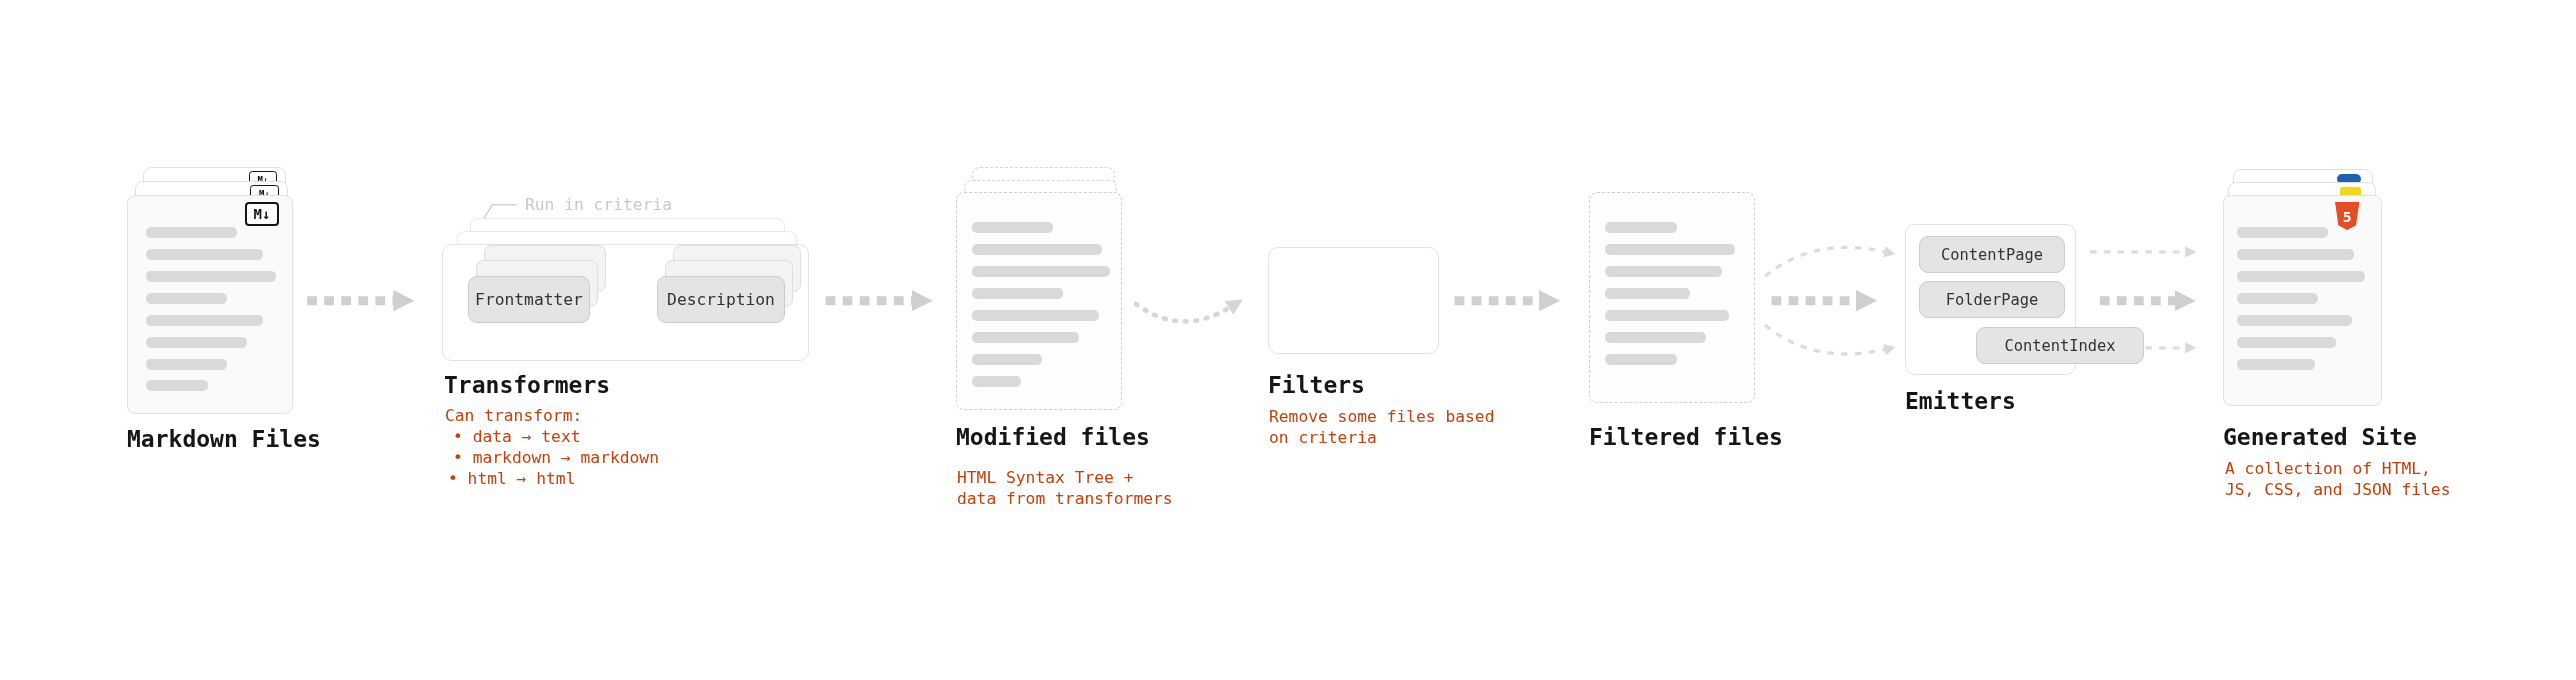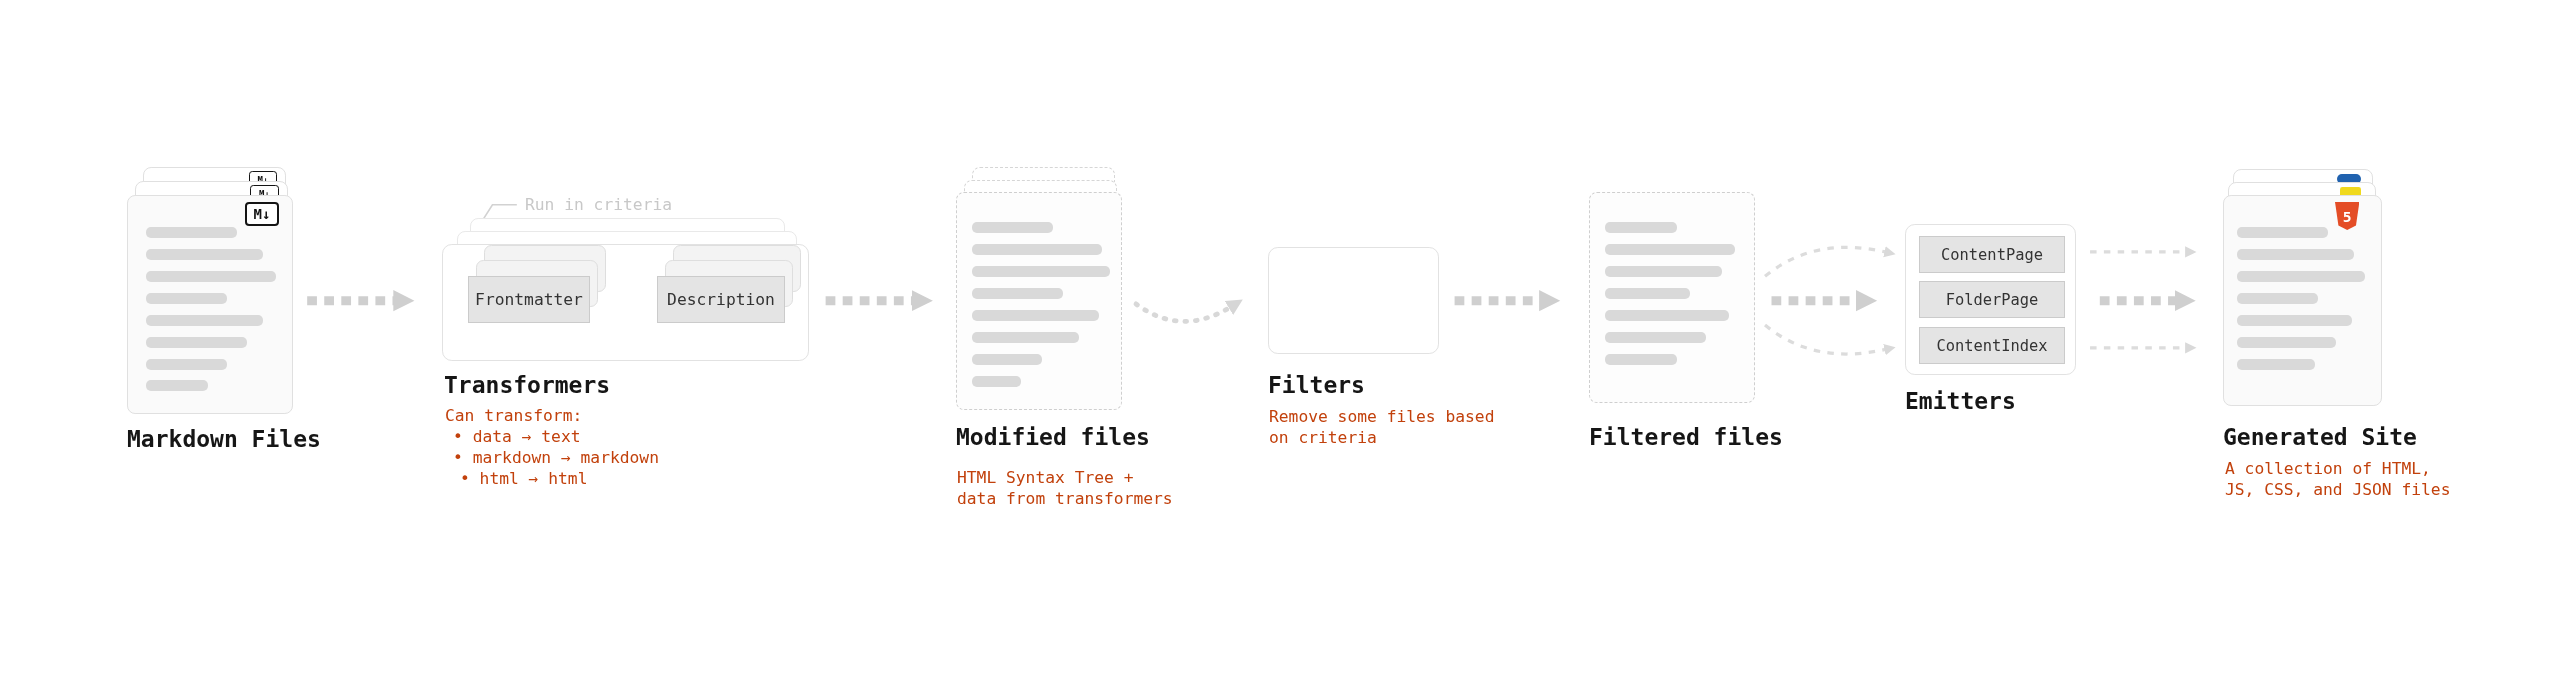--- a/index.html
+++ b/index.html
@@ -21,21 +21,21 @@
   .doc{position:absolute;background:#fafafa;border:1.6px solid #e0e0e0;border-radius:8.1px;box-sizing:border-box;}
   .doc.ghost{background:#ffffff;}
   .doc.dashed{background:#fdfdfd;border:1.6px dashed #cfcfcf;}
   .doc-ghost-dashed{position:absolute;border:1.6px dashed #d6d6d6;border-radius:8.1px;background:#ffffff;box-sizing:border-box;}
   .bar{position:absolute;height:10.6px;border-radius:4.9px;background:#d9d9d9;}
 
   .outline-box{position:absolute;border:1.6px solid #e2e2e2;border-radius:9.8px;background:#ffffff;box-sizing:border-box;}
   .panel-ghost{position:absolute;border:1.6px solid #e9e9e9;border-radius:8.1px;background:#ffffff;box-sizing:border-box;}
 
   .chip{position:absolute;display:flex;align-items:center;justify-content:center;
-        background:#e4e4e4;border:1.6px solid #cbcbcb;border-radius:0;
+        background:#e4e4e4;border:1.6px solid #cbcbcb;border-radius:9px;
         font-size:16.3px;color:#333;box-sizing:border-box;white-space:nowrap;text-align:right;}
   .chip.sm{font-size:15.4px;}
   .chip-ghost{position:absolute;border:1.6px solid #dedede;background:#f3f3f3;border-radius:7.3px;box-sizing:border-box;}
 
   .stage-label{position:absolute;font-size:23px;font-weight:600;color:#161616;white-space:nowrap;}
   .stage-desc{position:absolute;font-size:16.3px;line-height:21px;color:#c2410c;white-space:nowrap;}
   .note{position:absolute;font-size:16.3px;color:#c8c8c8;white-space:nowrap;}
 
   .md-badge{position:absolute;display:flex;align-items:center;justify-content:center;
             background:#ffffff;border:2.4px solid #141414;border-radius:4.1px;
@@ -109,21 +109,21 @@
 
   <div class="chip-ghost" style="left:673px;top:245px;width:128px;height:47px"></div>
   <div class="chip-ghost" style="left:665px;top:260px;width:128px;height:47px"></div>
   <div class="chip" style="left:657px;top:276px;width:128px;height:47px">Description</div>
 
   <div class="stage-label" style="left:444px;top:372px">Transformers</div>
   <div class="stage-desc" style="left:445px;top:405px">
     <div>Can transform:</div>
     <div style="margin-left:8.1px">• data → text</div>
     <div style="margin-left:8.1px">• markdown → markdown</div>
-    <div style="margin-left:15px">• html → html</div>
+    <div style="margin-left:3px">• html → html</div>
   </div>
 
   <div class="doc-ghost-dashed" style="left:972px;top:167px;width:143px;height:81px"></div>
   <div class="doc-ghost-dashed" style="left:964px;top:180px;width:153px;height:81px"></div>
   <div class="doc dashed" style="left:956px;top:192px;width:166px;height:218px">
     <div class="bar" style="left:14.6px;top:29px;width:81px"></div>
     <div class="bar" style="left:14.6px;top:51px;width:130px"></div>
     <div class="bar" style="left:14.6px;top:73px;width:138px"></div>
     <div class="bar" style="left:14.6px;top:95px;width:91px"></div>
     <div class="bar" style="left:14.6px;top:117px;width:127px"></div>
@@ -151,21 +151,21 @@
     <div class="bar" style="left:14.6px;top:95px;width:85px"></div>
     <div class="bar" style="left:14.6px;top:117px;width:124px"></div>
     <div class="bar" style="left:14.6px;top:139px;width:101px"></div>
     <div class="bar" style="left:14.6px;top:161px;width:72px"></div>
   </div>
   <div class="stage-label" style="left:1589px;top:424px">Filtered files</div>
 
   <div class="outline-box" style="left:1905px;top:224px;width:171px;height:151px"></div>
   <div class="chip sm" style="left:1919px;top:236px;width:146px;height:37px">ContentPage</div>
   <div class="chip sm" style="left:1919px;top:281px;width:146px;height:37px">FolderPage</div>
-  <div class="chip sm" style="left:1919px;top:327px;width:146px;height:37px">ContentIndex</div>
+  <div class="chip sm" style="left:1976px;top:327px;width:168px;height:37px">ContentIndex</div>
   <div class="stage-label" style="left:1905px;top:388px">Emitters</div>
 
   <div class="doc ghost" style="left:2233px;top:169px;width:140px;height:215px"></div>
   <div class="css-badge" style="left:2337px;top:174px"></div>
   <div class="doc ghost" style="left:2228px;top:182px;width:148px;height:215px"></div>
   <div class="js-badge" style="left:2340px;top:187px"></div>
   <div class="doc" style="left:2223px;top:195px;width:159px;height:211px">
     <div class="bar" style="left:13px;top:31px;width:91px"></div>
     <div class="bar" style="left:13px;top:53px;width:117px"></div>
     <div class="bar" style="left:13px;top:75px;width:128px"></div>

